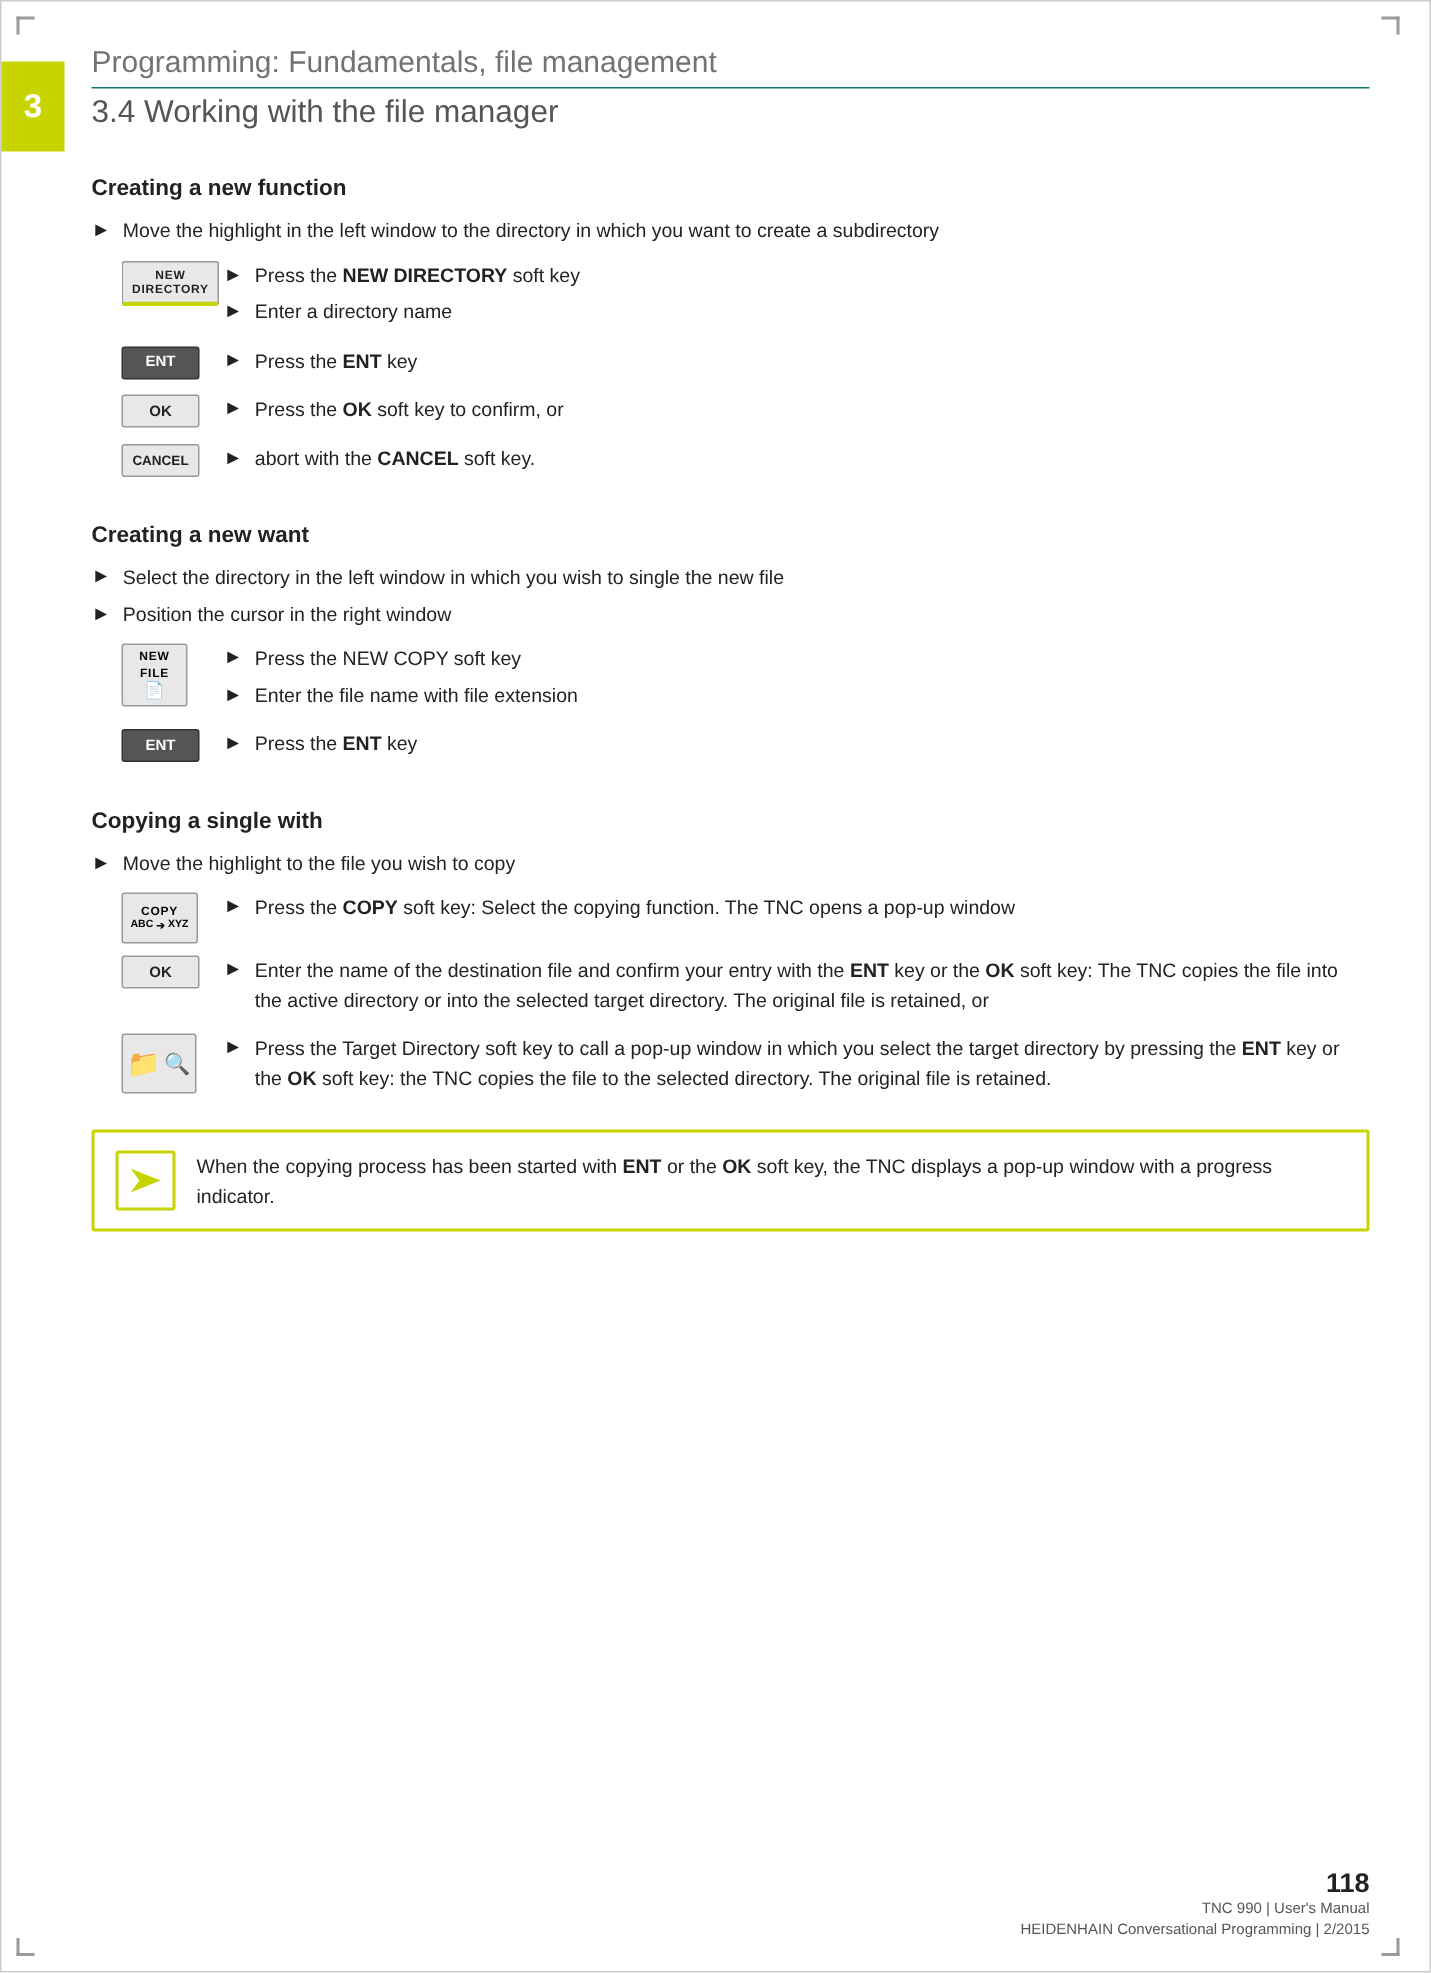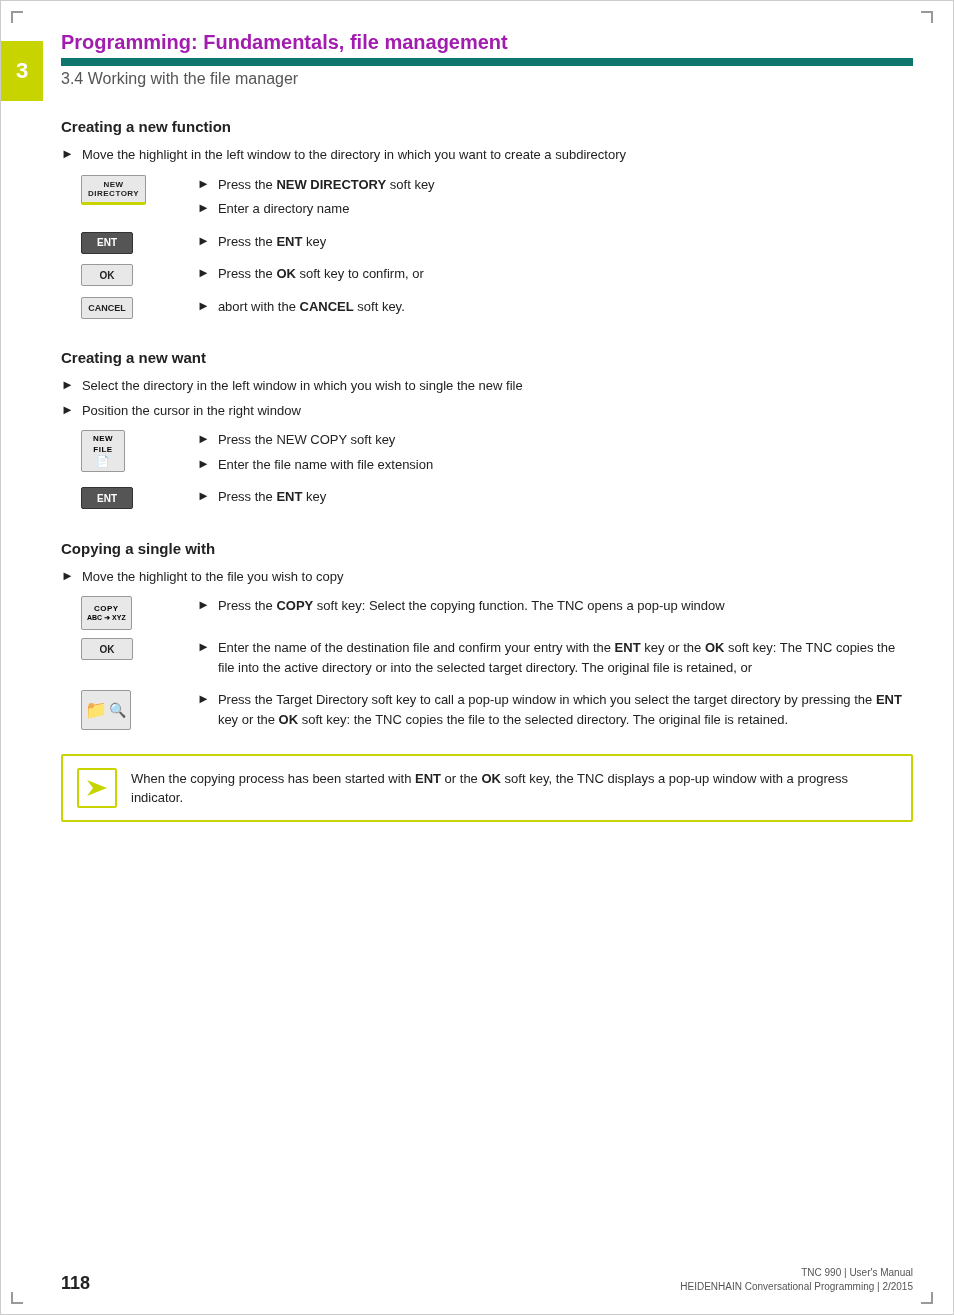--- a/index.html
+++ b/index.html
@@ -44,28 +44,28 @@
     .content {
       margin-left: 60px;
       margin-right: 40px;
       padding-top: 30px;
       padding-bottom: 60px;
     }
 
     
     .main-title {
       font-size: 20px;
-      font-weight: bold;
-      color: #a21caf;
-      border-bottom: 8px solid #0f766e;
+      font-weight: normal;
+      color: #737373;
+      border-bottom: 1px solid #0f766e;
       padding-bottom: 4px;
       margin-bottom: 4px;
     }
     .sub-title {
-      font-size: 16px;
+      font-size: 21px;
       color: #555;
       margin-bottom: 30px;
     }
 
     
     .section-title {
       font-size: 15px;
       font-weight: bold;
       color: #222;
       margin-bottom: 10px;
@@ -93,21 +93,20 @@
     .bullet-text b {
       font-weight: bold;
     }
 
     
     .key-block {
       display: flex;
       align-items: flex-start;
       margin-bottom: 8px;
       margin-left: 20px;
-      gap: 48px;
     }
     .key-img {
       width: 52px;
       flex-shrink: 0;
       margin-right: 16px;
     }
     .key-bullets {
       flex: 1;
     }
 
@@ -191,21 +190,21 @@
       margin-top: 14px;
       margin-bottom: 8px;
     }
 
     
     .note-box {
       border: 2px solid #c8d400;
       border-radius: 2px;
       padding: 12px 14px;
       display: flex;
-      align-items: center;
+      align-items: flex-end;
       margin-top: 20px;
       background: #fff;
     }
     .note-icon {
       font-size: 28px;
       margin-right: 14px;
       color: #c8d400;
       flex-shrink: 0;
       border: 2px solid #c8d400;
       width: 40px;
@@ -270,20 +269,21 @@
     
     .page-footer {
       position: absolute;
       bottom: 20px;
       left: 0;
       right: 0;
       display: flex;
       justify-content: space-between;
       align-items: flex-end;
       padding: 0 40px 0 60px;
+      flex-direction: column;
     }
     .footer-page-num {
       font-size: 18px;
       font-weight: bold;
       color: #222;
     }
     .footer-right {
       font-size: 10px;
       color: #555;
       text-align: right;

